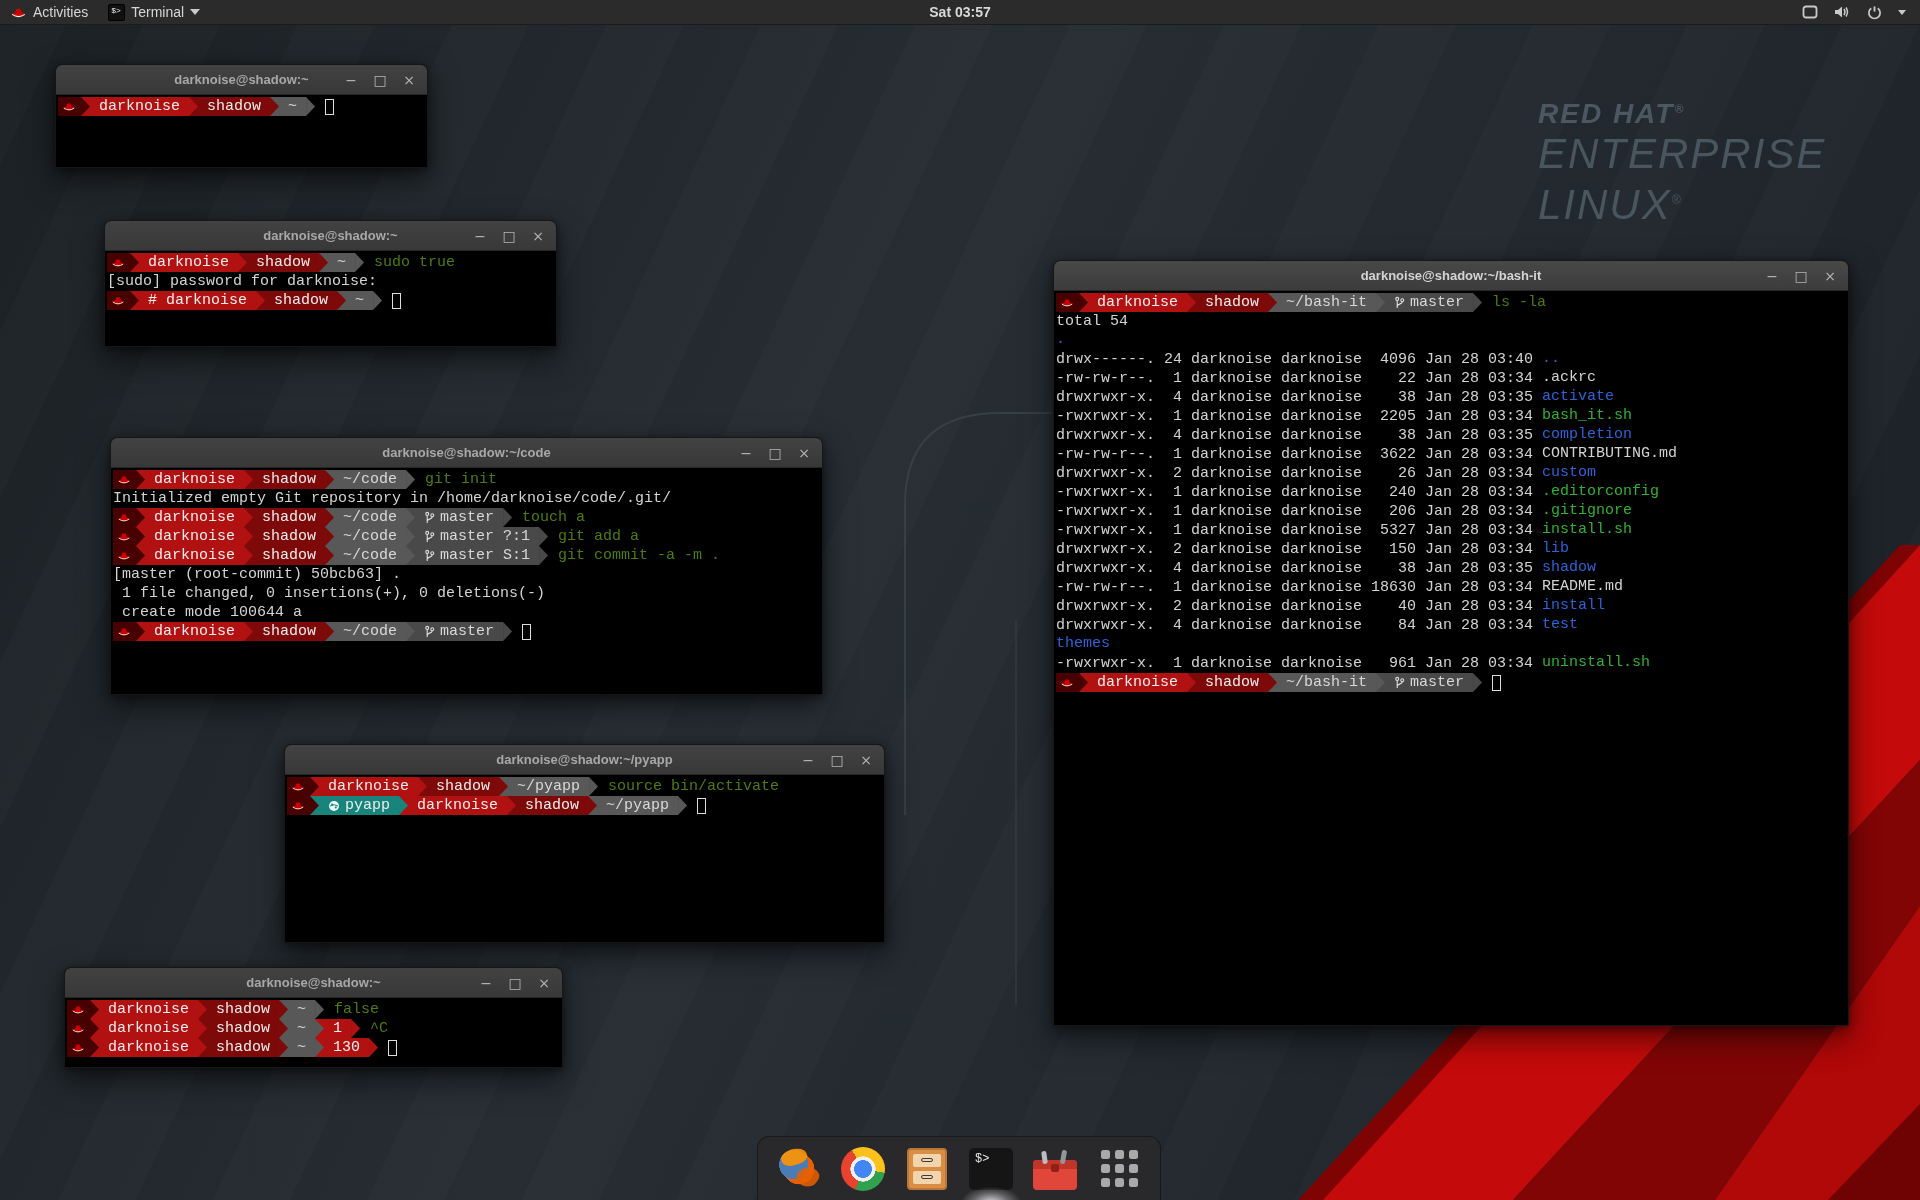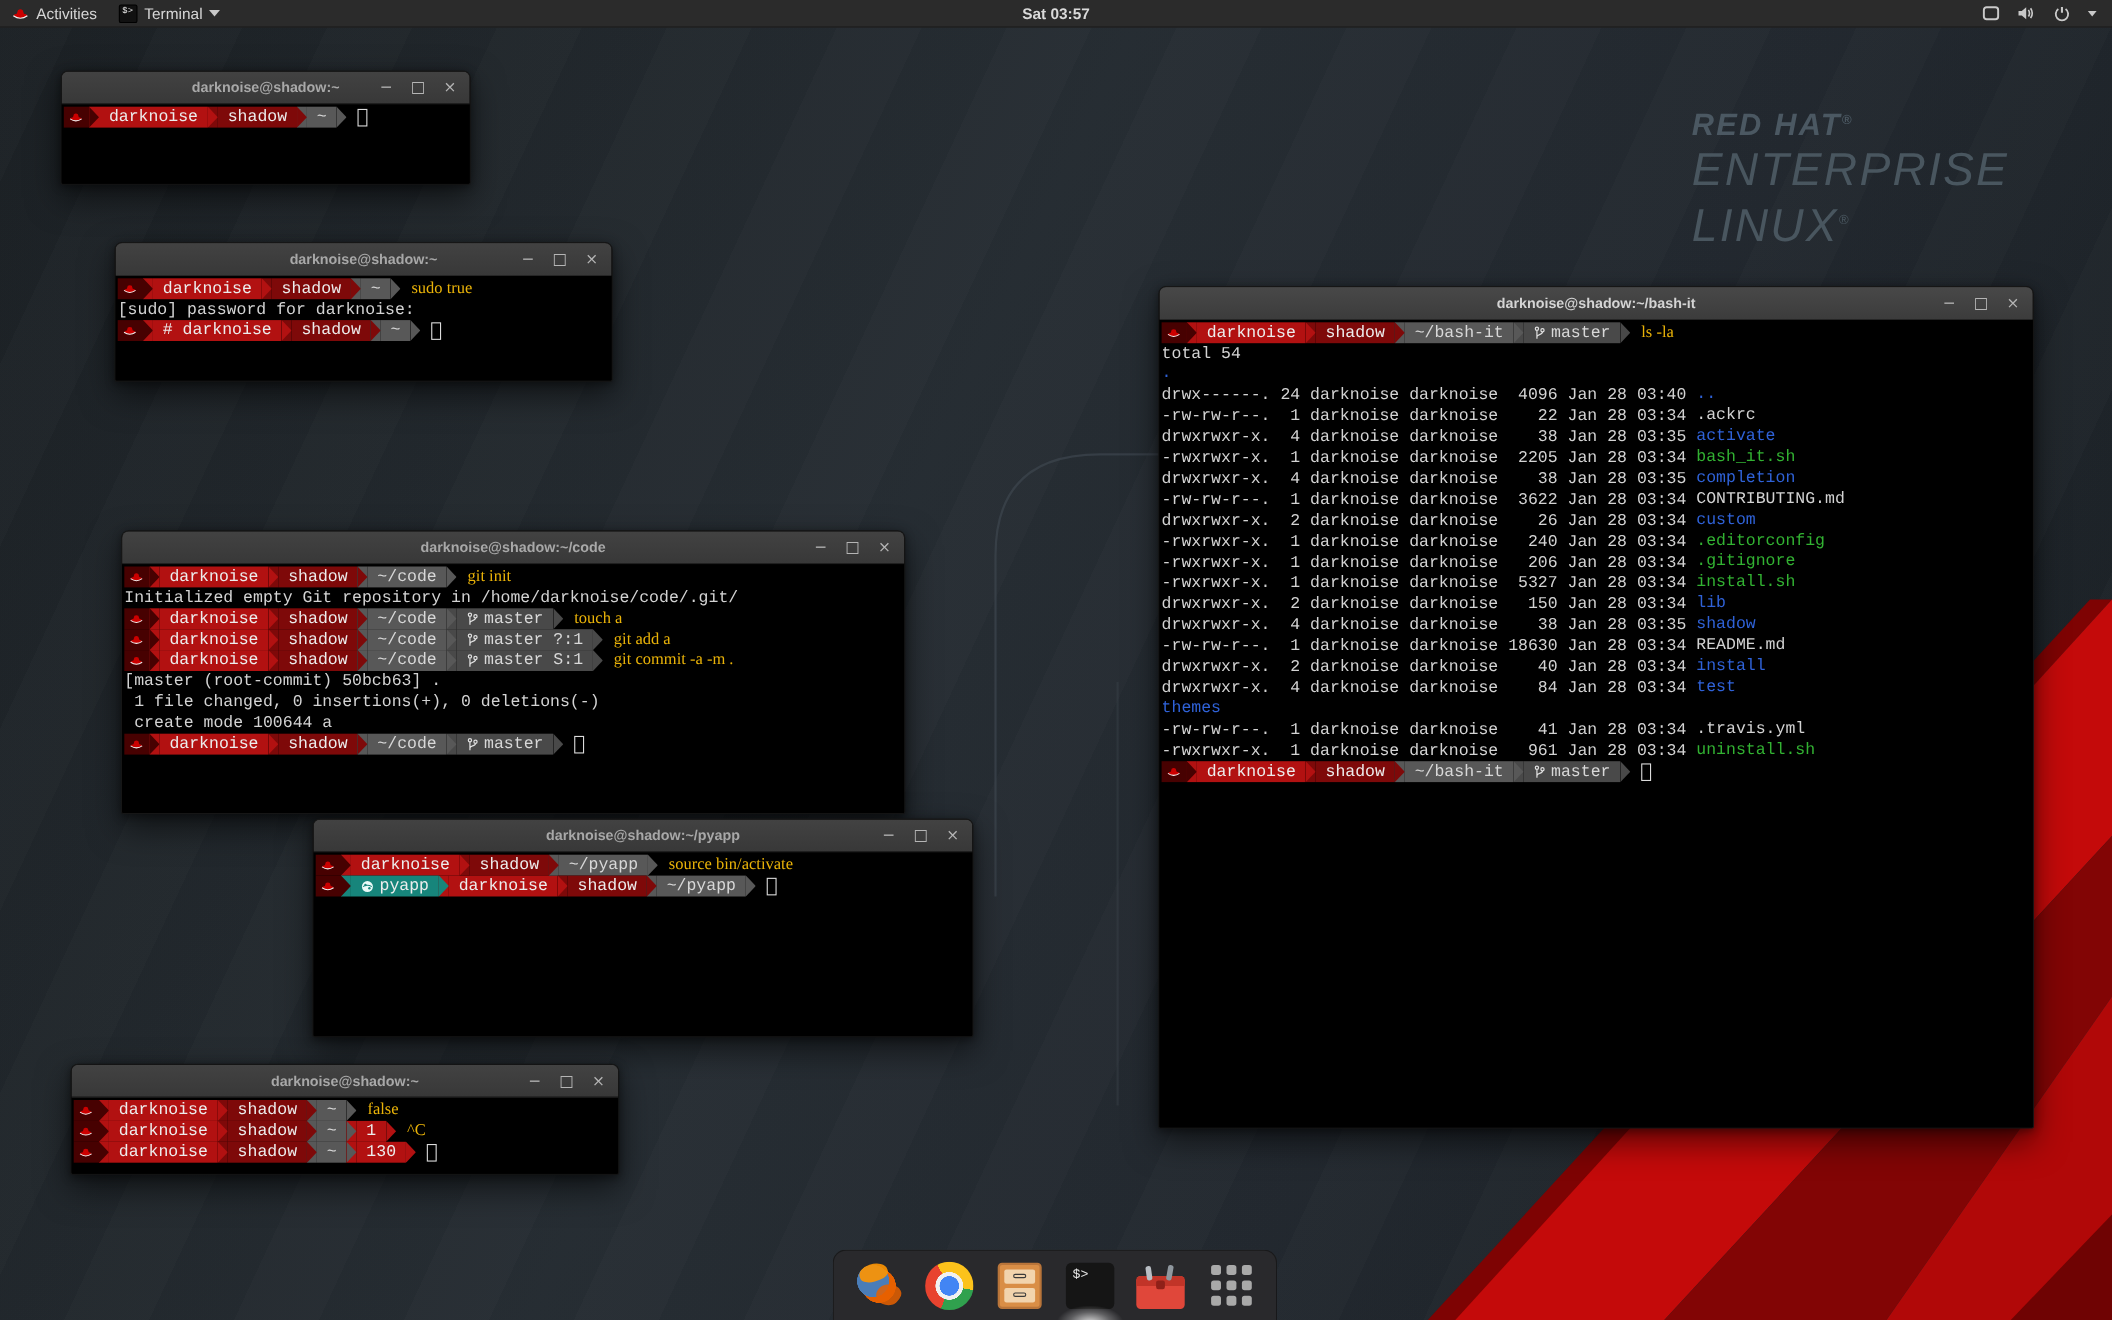--- a/index.html
+++ b/index.html
@@ -59,21 +59,21 @@
     padding:2px 0 0 2px; overflow:hidden;
     font-family:"Liberation Mono","DejaVu Sans Mono",monospace; font-size:15px;
   }
   .term-line { height:19px; display:flex; align-items:stretch; white-space:pre; }
   .seg { display:flex; align-items:center; padding:0 9px; color:#ededed; font-size:15px; }
   .seg.hat { padding:0 5px 0 4px; }
   .seg .glyph-svg { display:block; }
   .seg .seg-txt { line-height:19px; }
   .sep { width:9px; position:relative; flex:0 0 9px; }
   .sep .tri { position:absolute; inset:0; display:block; clip-path:polygon(0 0,100% 50%,0 100%); }
-  .cmd { color:#eab308; padding-left:10px; line-height:19px;font-family:Liberation Serif, serif; }
+  .cmd { color:#4d7c0f; padding-left:10px; line-height:19px; }
   .cursor { width:9px; height:16px; border:1px solid #dcdcdc; align-self:center; margin-left:10px; flex:0 0 9px; }
   .out { color:#d3d3d3; line-height:19px; }
   .fname.dir { color:#2f62d8; }
   .fname.exec { color:#32b232; }
   .fname.plain { color:#d3d3d3; }
   .git-seg-icon, .venv-seg-icon { margin-right:5px; display:block; }
   
   #dock {
     position:absolute; left:757px; bottom:0; width:404px; height:64px;
     background:rgba(42,42,44,0.96); border-radius:12px 12px 0 0;
@@ -202,21 +202,21 @@
               <path d="M2.5 9.2 Q10 14.5 17.5 9.2 Q16.5 7 13.8 7 L12.6 3.2 Q10 1.4 7.4 3.2 L6.2 7 Q3.5 7 2.5 9.2 Z" fill="#cc0000"></path>
               <path d="M2.5 9.2 Q10 14.5 17.5 9.2" fill="none" stroke="#f2f2f2" stroke-width="1.3"></path>
             </svg></span><span class="sep" style="background: rgb(178, 17, 17);"><i class="tri" style="background: rgb(71, 1, 1);"></i></span><span class="seg" style="background: rgb(178, 17, 17);"><span class="seg-txt">darknoise</span></span><span class="sep" style="background: rgb(126, 9, 9);"><i class="tri" style="background: rgb(178, 17, 17);"></i></span><span class="seg" style="background: rgb(126, 9, 9);"><span class="seg-txt">shadow</span></span><span class="sep" style="background: rgb(88, 88, 88);"><i class="tri" style="background: rgb(126, 9, 9);"></i></span><span class="seg" style="background: rgb(88, 88, 88); color: rgb(216, 216, 216);"><span class="seg-txt">~</span></span><span class="sep" style="background: transparent;"><i class="tri" style="background: rgb(88, 88, 88);"></i></span><span class="cmd">sudo true</span></div>
         <div class="term-line"><span class="out">[sudo] password for darknoise:</span></div>
         <div class="term-line"><span class="seg hat" style="background: rgb(71, 1, 1);"><svg class="glyph-svg" width="14" height="11" viewBox="0 0 20 14">
               <path d="M2.5 9.2 Q10 14.5 17.5 9.2 Q16.5 7 13.8 7 L12.6 3.2 Q10 1.4 7.4 3.2 L6.2 7 Q3.5 7 2.5 9.2 Z" fill="#cc0000"></path>
               <path d="M2.5 9.2 Q10 14.5 17.5 9.2" fill="none" stroke="#f2f2f2" stroke-width="1.3"></path>
             </svg></span><span class="sep" style="background: rgb(178, 17, 17);"><i class="tri" style="background: rgb(71, 1, 1);"></i></span><span class="seg" style="background: rgb(178, 17, 17);"><span class="seg-txt"># darknoise</span></span><span class="sep" style="background: rgb(126, 9, 9);"><i class="tri" style="background: rgb(178, 17, 17);"></i></span><span class="seg" style="background: rgb(126, 9, 9);"><span class="seg-txt">shadow</span></span><span class="sep" style="background: rgb(88, 88, 88);"><i class="tri" style="background: rgb(126, 9, 9);"></i></span><span class="seg" style="background: rgb(88, 88, 88); color: rgb(216, 216, 216);"><span class="seg-txt">~</span></span><span class="sep" style="background: transparent;"><i class="tri" style="background: rgb(88, 88, 88);"></i></span><span class="cursor"></span></div>
       </div>
     </div>
-    <div class="term-window" style="left: 110px; top: 482px; width: 713px; height: 258px; z-index: 12;">
+    <div class="term-window" style="left: 110px; top: 437px; width: 713px; height: 258px; z-index: 12;">
       <div class="titlebar">
         <span class="title-text">darknoise@shadow:~/code</span>
         <div class="win-buttons">
           <span class="win-btn">−</span>
           <span class="win-btn">□</span>
           <span class="win-btn">×</span>
         </div>
       </div>
       <div class="term-content">
         <div class="term-line"><span class="seg hat" style="background: rgb(71, 1, 1);"><svg class="glyph-svg" width="14" height="11" viewBox="0 0 20 14">
@@ -339,21 +339,20 @@
         <div class="term-line"><span class="out">drwxrwxr-x.  2 darknoise darknoise    26 Jan 28 03:34 </span><span class="fname dir">custom</span></div>
         <div class="term-line"><span class="out">-rwxrwxr-x.  1 darknoise darknoise   240 Jan 28 03:34 </span><span class="fname exec">.editorconfig</span></div>
         <div class="term-line"><span class="out">-rwxrwxr-x.  1 darknoise darknoise   206 Jan 28 03:34 </span><span class="fname exec">.gitignore</span></div>
         <div class="term-line"><span class="out">-rwxrwxr-x.  1 darknoise darknoise  5327 Jan 28 03:34 </span><span class="fname exec">install.sh</span></div>
         <div class="term-line"><span class="out">drwxrwxr-x.  2 darknoise darknoise   150 Jan 28 03:34 </span><span class="fname dir">lib</span></div>
         <div class="term-line"><span class="out">drwxrwxr-x.  4 darknoise darknoise    38 Jan 28 03:35 </span><span class="fname dir">shadow</span></div>
         <div class="term-line"><span class="out">-rw-rw-r--.  1 darknoise darknoise 18630 Jan 28 03:34 </span><span class="fname plain">README.md</span></div>
         <div class="term-line"><span class="out">drwxrwxr-x.  2 darknoise darknoise    40 Jan 28 03:34 </span><span class="fname dir">install</span></div>
         <div class="term-line"><span class="out">drwxrwxr-x.  4 darknoise darknoise    84 Jan 28 03:34 </span><span class="fname dir">test</span></div>
         <div class="term-line"><span class="fname dir">themes</span></div>
-        <div class="term-line"><span class="out">-rw-rw-r--.  1 darknoise darknoise    41 Jan 28 03:34 </span><span class="fname plain">.travis.yml</span></div>
         <div class="term-line"><span class="out">-rwxrwxr-x.  1 darknoise darknoise   961 Jan 28 03:34 </span><span class="fname exec">uninstall.sh</span></div>
         <div class="term-line"><span class="seg hat" style="background: rgb(71, 1, 1);"><svg class="glyph-svg" width="14" height="11" viewBox="0 0 20 14">
               <path d="M2.5 9.2 Q10 14.5 17.5 9.2 Q16.5 7 13.8 7 L12.6 3.2 Q10 1.4 7.4 3.2 L6.2 7 Q3.5 7 2.5 9.2 Z" fill="#cc0000"></path>
               <path d="M2.5 9.2 Q10 14.5 17.5 9.2" fill="none" stroke="#f2f2f2" stroke-width="1.3"></path>
             </svg></span><span class="sep" style="background: rgb(178, 17, 17);"><i class="tri" style="background: rgb(71, 1, 1);"></i></span><span class="seg" style="background: rgb(178, 17, 17);"><span class="seg-txt">darknoise</span></span><span class="sep" style="background: rgb(126, 9, 9);"><i class="tri" style="background: rgb(178, 17, 17);"></i></span><span class="seg" style="background: rgb(126, 9, 9);"><span class="seg-txt">shadow</span></span><span class="sep" style="background: rgb(88, 88, 88);"><i class="tri" style="background: rgb(126, 9, 9);"></i></span><span class="seg" style="background: rgb(88, 88, 88); color: rgb(216, 216, 216);"><span class="seg-txt">~/bash-it</span></span><span class="sep" style="background: rgb(73, 73, 73);"><i class="tri" style="background: rgb(88, 88, 88);"></i></span><span class="seg" style="background: rgb(73, 73, 73); color: rgb(216, 216, 216);"><svg class="git-seg-icon" width="11" height="14" viewBox="0 0 12 15">
               <circle cx="3.5" cy="3" r="1.6" fill="none" stroke="#e0e0e0" stroke-width="1.2"></circle>
               <circle cx="9" cy="4.5" r="1.6" fill="none" stroke="#e0e0e0" stroke-width="1.2"></circle>
               <path d="M3.5 4.8 V13 M9 6.2 C9 9.5 3.5 8 3.5 11" fill="none" stroke="#e0e0e0" stroke-width="1.2"></path>
             </svg><span class="seg-txt">master</span></span><span class="sep" style="background: transparent;"><i class="tri" style="background: rgb(73, 73, 73);"></i></span><span class="cursor"></span></div>
       </div>

